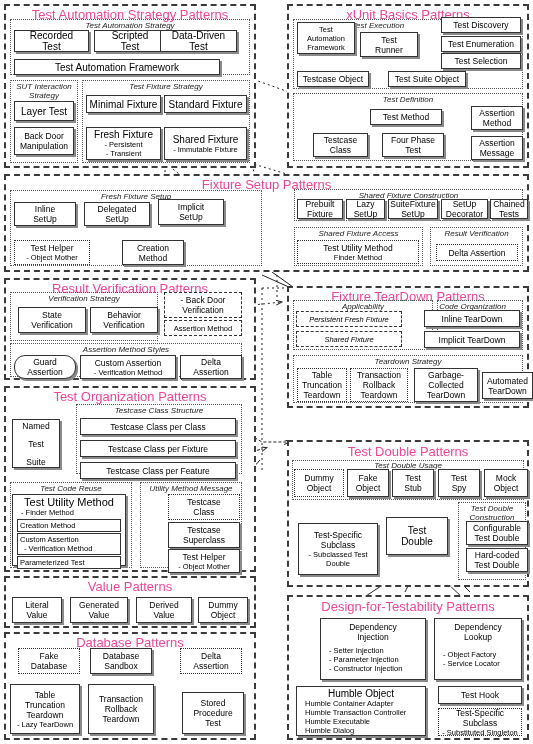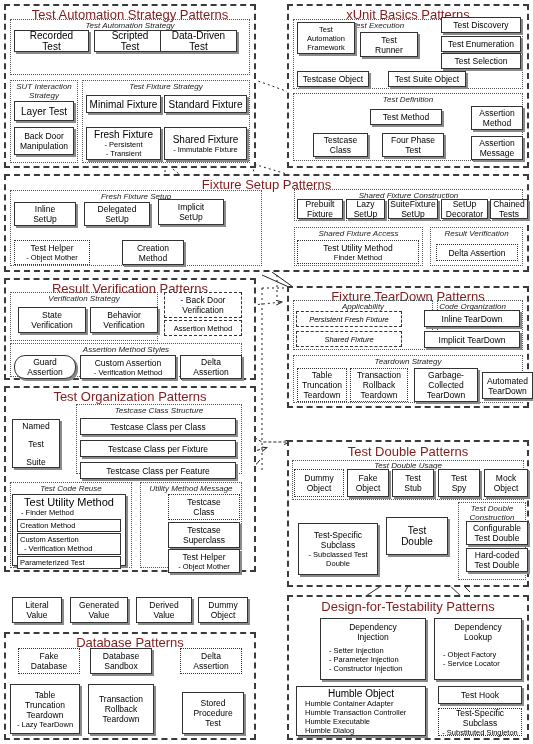--- a/index.html
+++ b/index.html
@@ -2,21 +2,21 @@
 <html><head>
 <meta charset="utf-8">
 <style>
   html,body{margin:0;padding:0;background:#ffffff;}
   body{width:533px;height:744px;font-family:"Liberation Sans",sans-serif;color:#000;}
   #root{position:relative;width:533px;height:744px;overflow:hidden;}
 
   
   .panel{position:absolute;box-sizing:border-box;border:2px dashed #3a3a3a;background:#fff;}
   .panel-title{position:absolute;left:0;right:0;text-align:center;font-size:13px;
-               line-height:14px;color:#7f1d1d;}
+               line-height:14px;color:#ec4899;}
 
   
   .subgrp{position:absolute;box-sizing:border-box;border:1px dotted #555;background:transparent;}
   .subgrp-title{position:absolute;left:0;right:0;text-align:center;font-size:8px;
                 font-style:italic;line-height:9px;color:#222;}
 
   
   .box{position:absolute;box-sizing:border-box;border:1px solid #333;background:#fff;
        display:flex;flex-direction:column;align-items:center;justify-content:center;
        text-align:center;box-shadow:2px 2px 0 0 #8a8a8a;padding:1px 2px;}
@@ -148,20 +148,23 @@
     <span class="t">Test</span>
   </div>
   <div class="box" style="left:94px;top:30px;width:72px;height:22px;">
     <span class="t">Scripted</span>
     <span class="t">Test</span>
   </div>
   <div class="box" style="left:160px;top:30px;width:77px;height:22px;">
     <span class="t">Data-Driven</span>
     <span class="t">Test</span>
   </div>
+  <div class="box" style="left:14px;top:59px;width:206px;height:16px;">
+    <span class="t">Test Automation Framework</span>
+  </div>
 
   <div class="subgrp" style="left:10px;top:80px;width:68px;height:83px;">
     <div class="subgrp-title" style="top:1px;">SUT Interaction</div>
     <div class="subgrp-title" style="top:10px;">Strategy</div>
   </div>
   <div class="box" style="left:14px;top:101px;width:60px;height:20px;">
     <span class="t">Layer Test</span>
   </div>
   <div class="box" style="left:14px;top:127px;width:60px;height:28px;">
     <span class="t s">Back Door</span>
@@ -490,20 +493,23 @@
   </div>
   <div class="box" style="left:466px;top:521px;width:62px;height:24px;">
     <span class="t s">Configurable</span>
     <span class="t s">Test Double</span>
   </div>
   <div class="box" style="left:466px;top:548px;width:62px;height:24px;">
     <span class="t s">Hard-coded</span>
     <span class="t s">Test Double</span>
   </div>
 
+  <div class="panel" style="left:4px;top:576px;width:252px;height:52px;">
+    <div class="panel-title" style="top:2px;">Value Patterns</div>
+  </div>
   <div class="box" style="left:12px;top:597px;width:50px;height:26px;">
     <span class="t s">Literal</span>
     <span class="t s">Value</span>
   </div>
   <div class="box" style="left:70px;top:597px;width:58px;height:26px;">
     <span class="t s">Generated</span>
     <span class="t s">Value</span>
   </div>
   <div class="box" style="left:136px;top:597px;width:56px;height:26px;">
     <span class="t s">Derived</span>

